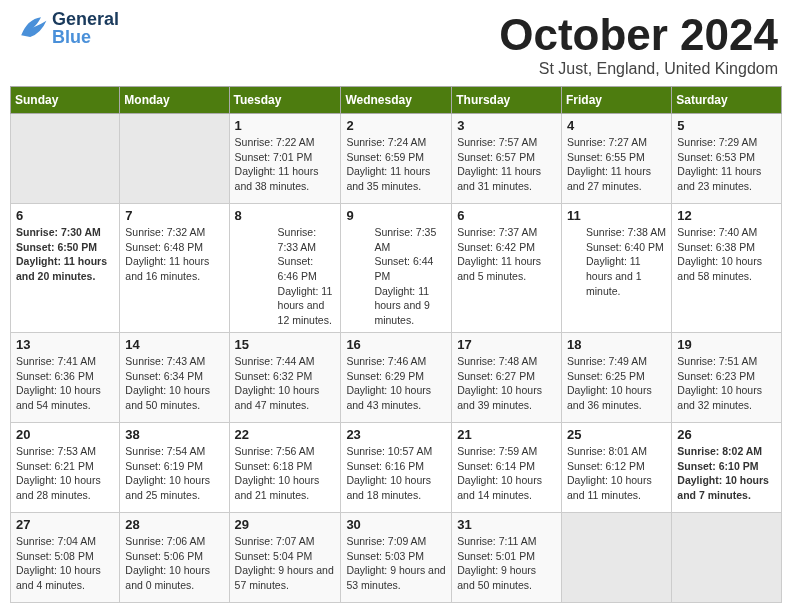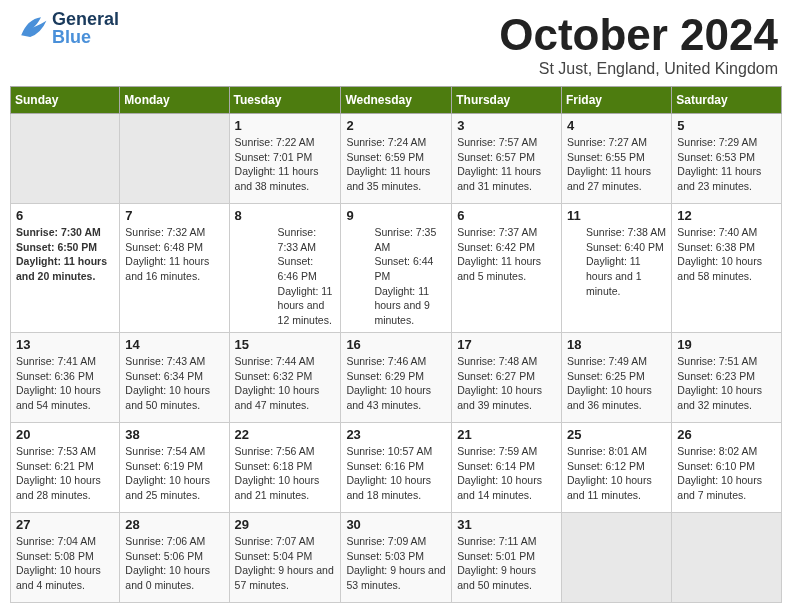--- a/index.html
+++ b/index.html
@@ -286,21 +286,21 @@
 Daylight: 10 hours and 14 minutes.</div>
         </td>
         <td>
           <span class="day-number">25</span>
           <div class="day-info" style="white-space: pre-line;">Sunrise: 8:01 AM
 Sunset: 6:12 PM
 Daylight: 10 hours and 11 minutes.</div>
         </td>
         <td>
           <span class="day-number">26</span>
-          <div class="day-info" style="white-space: pre-line;">Sunrise: 8:02 AM
+          <div class="day-info" style="white-space: pre-line; font-weight: bold;">Sunrise: 8:02 AM
 Sunset: 6:10 PM
 Daylight: 10 hours and 7 minutes.</div>
         </td>
       </tr>
       <tr>
         <td>
           <span class="day-number">27</span>
           <div class="day-info" style="white-space: pre-line;">Sunrise: 7:04 AM
 Sunset: 5:08 PM
 Daylight: 10 hours and 4 minutes.</div>

